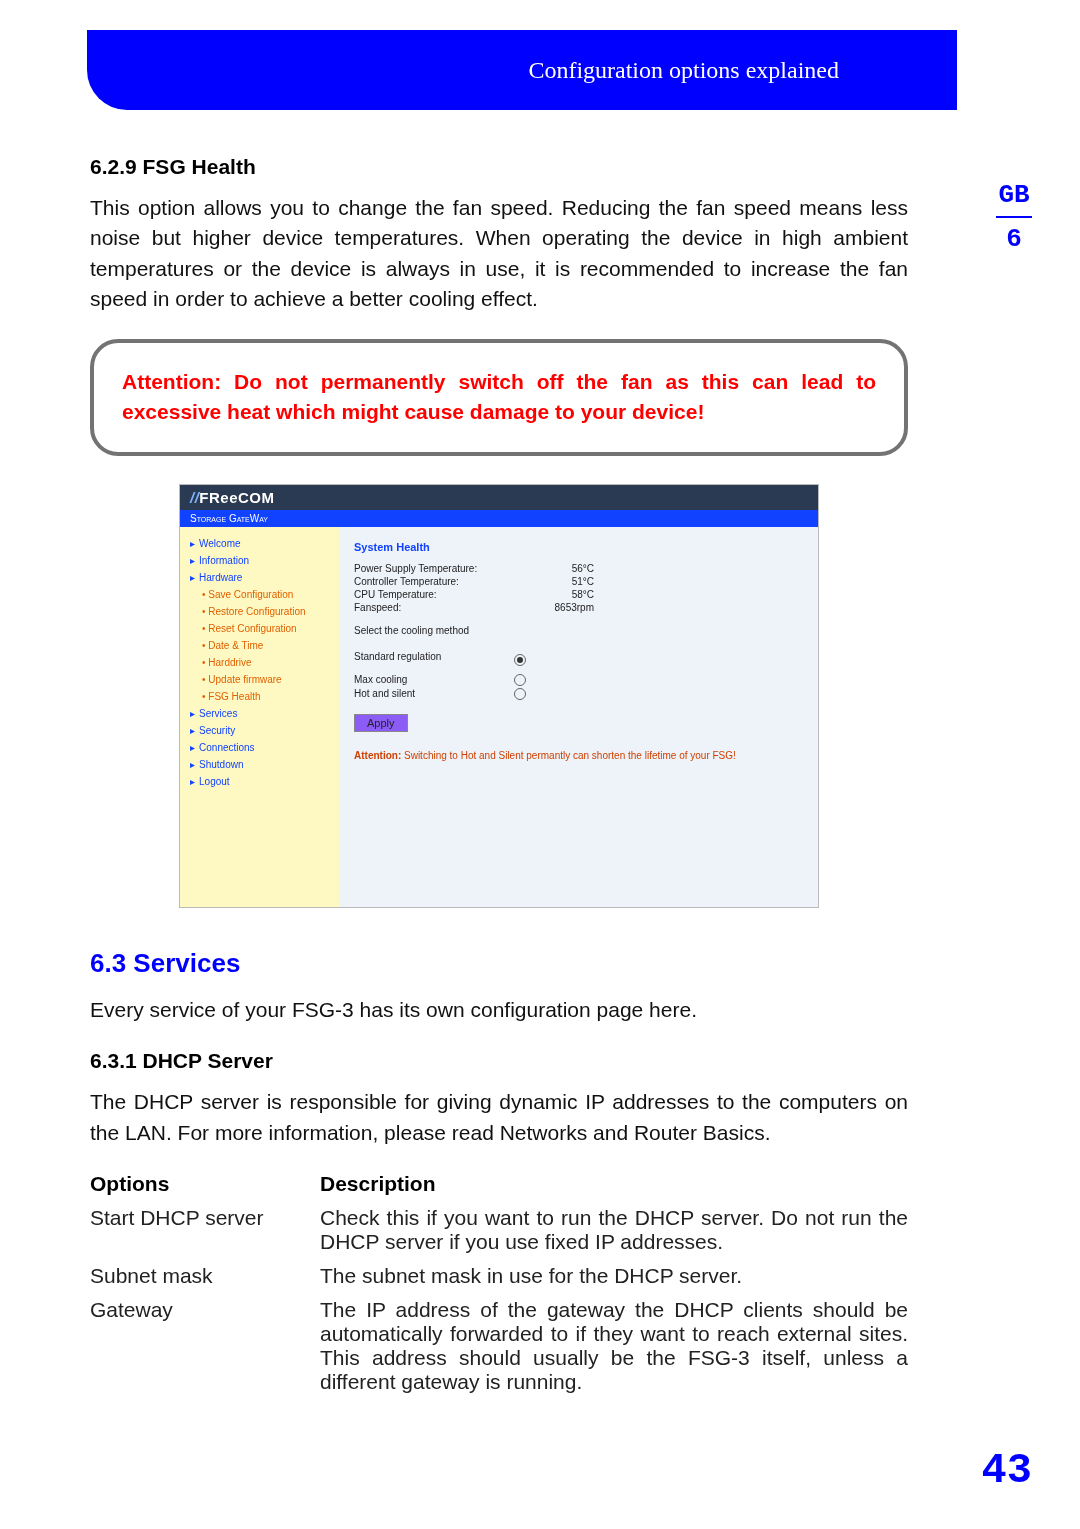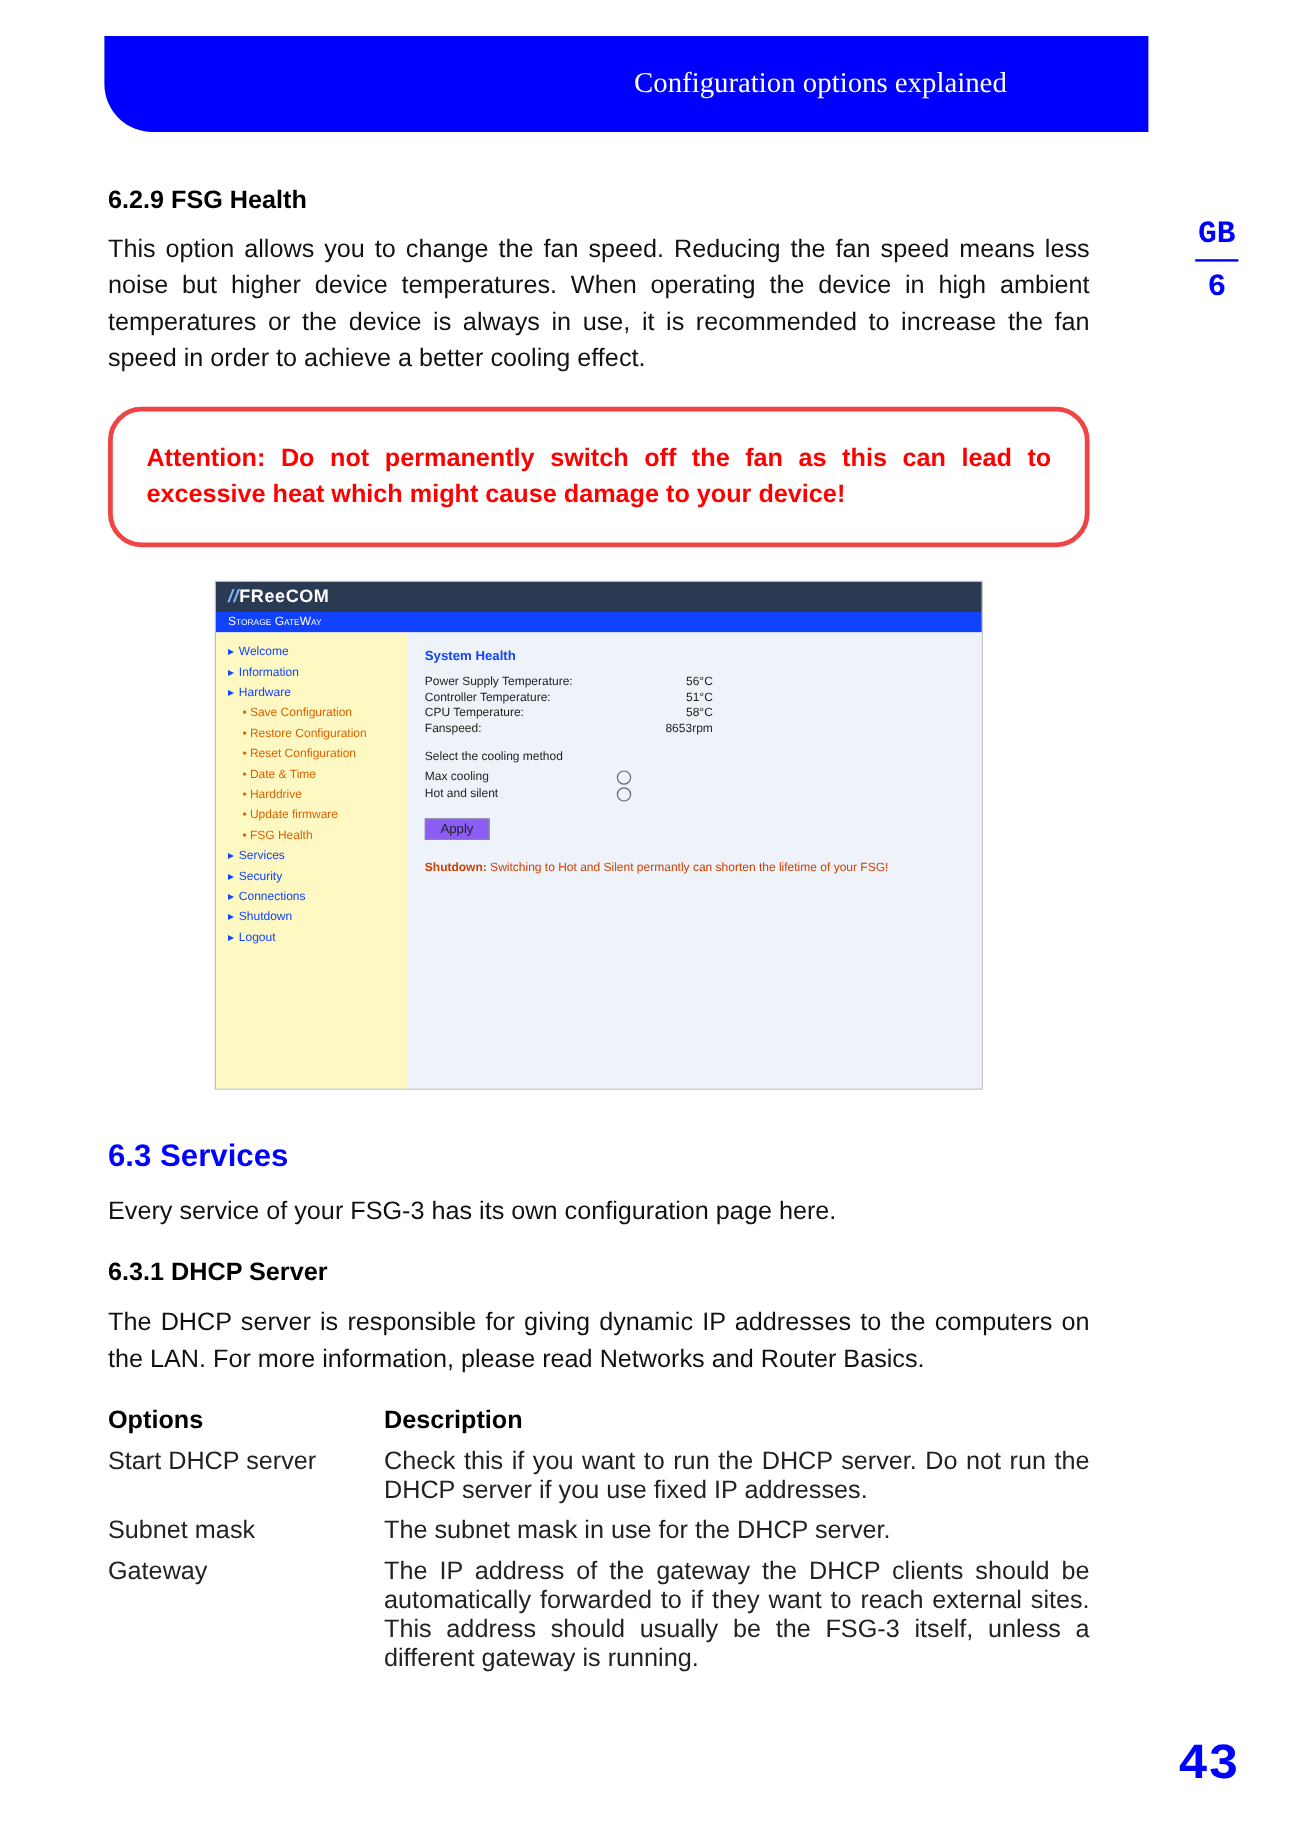--- a/index.html
+++ b/index.html
@@ -57,21 +57,21 @@
     color: #000;
   }
   .para {
     font-size: 21px;
     line-height: 1.45;
     text-align: justify;
     margin-bottom: 24px;
     color: #111;
   }
   .warning-box {
-    border: 4px solid #ef4444;
+    border: 4px solid #737373;
     border-radius: 28px;
     padding: 24px 28px;
     margin-top: 10px;
     margin-bottom: 28px;
   }
   .warning-text {
     color: #ff0000;
     font-weight: bold;
     font-size: 21px;
     text-align: justify;
@@ -201,29 +201,33 @@
         <div class="kv">
             <div class="k">CPU Temperature:</div>
             <div class="v">58°C</div>
           </div>
         <div class="kv">
             <div class="k">Fanspeed:</div>
             <div class="v">8653rpm</div>
           </div>
         <div class="sel">Select the cooling method</div>
         <div class="radio-row">
+            <div class="rl">Standard regulation</div>
+            <span class="rb sel"></span>
+          </div>
+        <div class="radio-row">
             <div class="rl">Max cooling</div>
             <span class="rb"></span>
           </div>
         <div class="radio-row">
             <div class="rl">Hot and silent</div>
             <span class="rb"></span>
           </div>
         <div class="apply-btn">Apply</div>
-        <div class="shot-warn"><b>Shutdown:</b><span> Switching to Hot and Silent permantly can shorten the lifetime of your FSG!</span></div>
+        <div class="shot-warn"><b>Attention:</b><span> Switching to Hot and Silent permantly can shorten the lifetime of your FSG!</span></div>
       </div>
     </div>
   </div>
 
   <div class="h2">6.3 Services</div>
   <p class="para">Every service of your FSG-3 has its own configuration page here.</p>
 
   <div class="h3">6.3.1 DHCP Server</div>
   <p class="para">The DHCP server is responsible for giving dynamic IP addresses to the computers on the LAN. For more information, please read Networks and Router Basics.</p>
 

